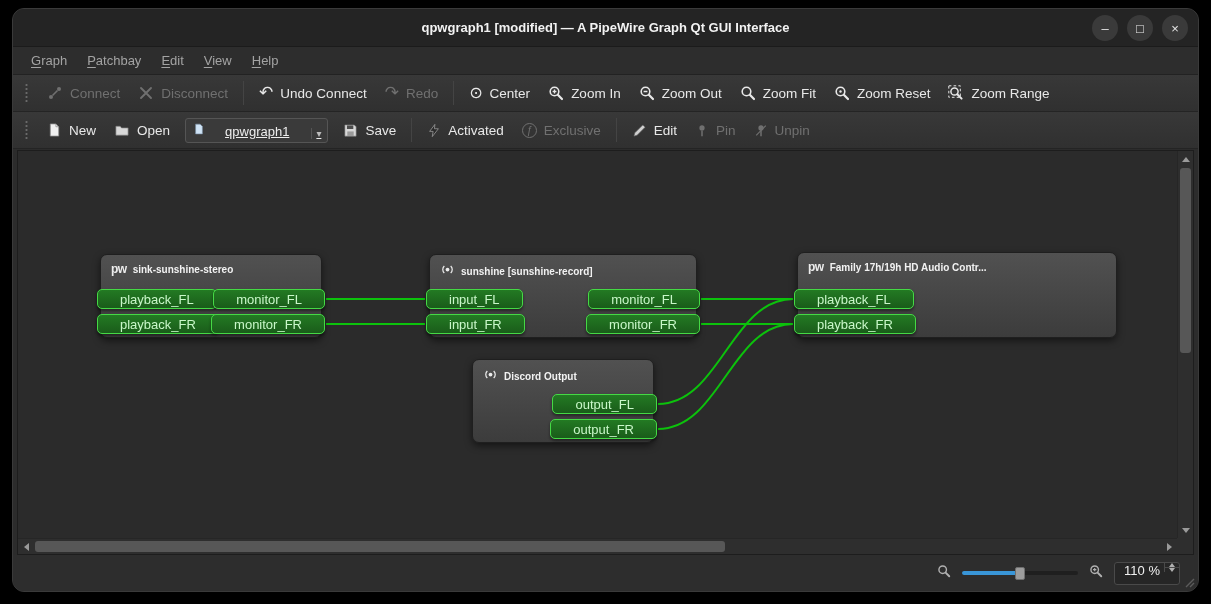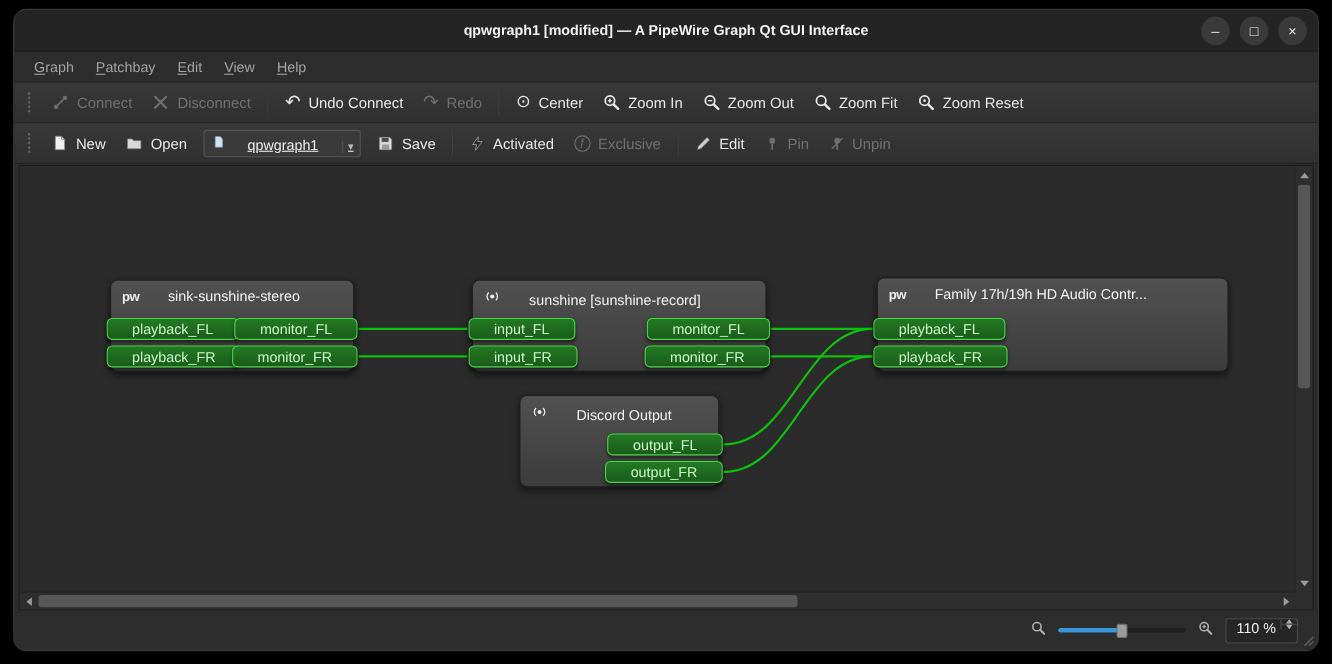--- a/index.html
+++ b/index.html
@@ -56,21 +56,21 @@
                 border:1px solid #1d1d1d; background:#2b2b2b; }
   .canvas { position:absolute; left:0; top:0; right:16px; bottom:16px;
             background:#2b2b2b; overflow:hidden; }
   .links { position:absolute; left:0; top:0; pointer-events:none; }
   .links path { pointer-events:stroke; }
 
   .node { position:absolute; background:linear-gradient(#515151,#3c3c3c);
           border:1px solid #1f1f1f; border-radius:7px;
           box-shadow:0 3px 7px rgba(0,0,0,.5); }
   .node-header { display:flex; align-items:center; gap:6px; padding:7px 10px 4px; }
-  .node-title { color:#f2f2f2; font-size:13px; font-weight:normal; white-space:nowrap;margin-left:20px; }
+  .node-title { color:#f2f2f2; font-size:10px; font-weight:bold; white-space:nowrap; }
   .pw-glyph { color:#ececec; font-size:12px; font-weight:bold; letter-spacing:-0.5px; }
 
   .port { position:absolute; height:20px; line-height:19px; padding:0 22px;
           font-size:13px; border-radius:5px; border:1px solid #45d945;
           background:linear-gradient(#237a23,#1a5c1a); color:#c9f7c9;
           box-shadow:0 2px 3px rgba(0,0,0,.45); white-space:nowrap; }
   .port.in  { left:-4px; }
   .port.out { right:-4px; }
 
   
@@ -222,20 +222,30 @@
         <span>
           <svg width="16" height="16" viewBox="0 0 16 16">
               <circle cx="6.5" cy="6.5" r="4.3" fill="none" stroke="currentColor" stroke-width="1.6"></circle>
               <path d="M9.8 9.8 L14 14" stroke="currentColor" stroke-width="2.2" stroke-linecap="round"></path>
               <circle cx="6.5" cy="6.5" r="1.2" fill="currentColor"></circle>
             </svg>
         </span>
         <span>Zoom Reset</span>
       </div>
 
+      <div class="tb-btn">
+        <span>
+          <svg width="16" height="16" viewBox="0 0 16 16">
+              <rect x="0.8" y="0.8" width="11.5" height="11.5" fill="none" stroke="currentColor" stroke-width="1" stroke-dasharray="2.6 2.2"></rect>
+              <circle cx="6.5" cy="6.5" r="3.6" fill="none" stroke="currentColor" stroke-width="1.5"></circle>
+              <path d="M9.3 9.3 L13.6 13.6" stroke="currentColor" stroke-width="2" stroke-linecap="round"></path>
+            </svg>
+        </span>
+        <span>Zoom Range</span>
+      </div>
     </div>
 
     <div class="toolbar">
       <div class="tb-handle"></div>
 
       <div class="tb-btn">
         <span>
           <svg width="15" height="16" viewBox="0 0 16 16">
               <path d="M3.5 1.5 H9.5 L12.5 4.5 V14.5 H3.5 Z" fill="#f0f0f0" stroke="#8a8a8a" stroke-width="0.8"></path>
               <path d="M9.5 1.5 V4.5 H12.5" fill="none" stroke="#8a8a8a" stroke-width="0.8"></path>

